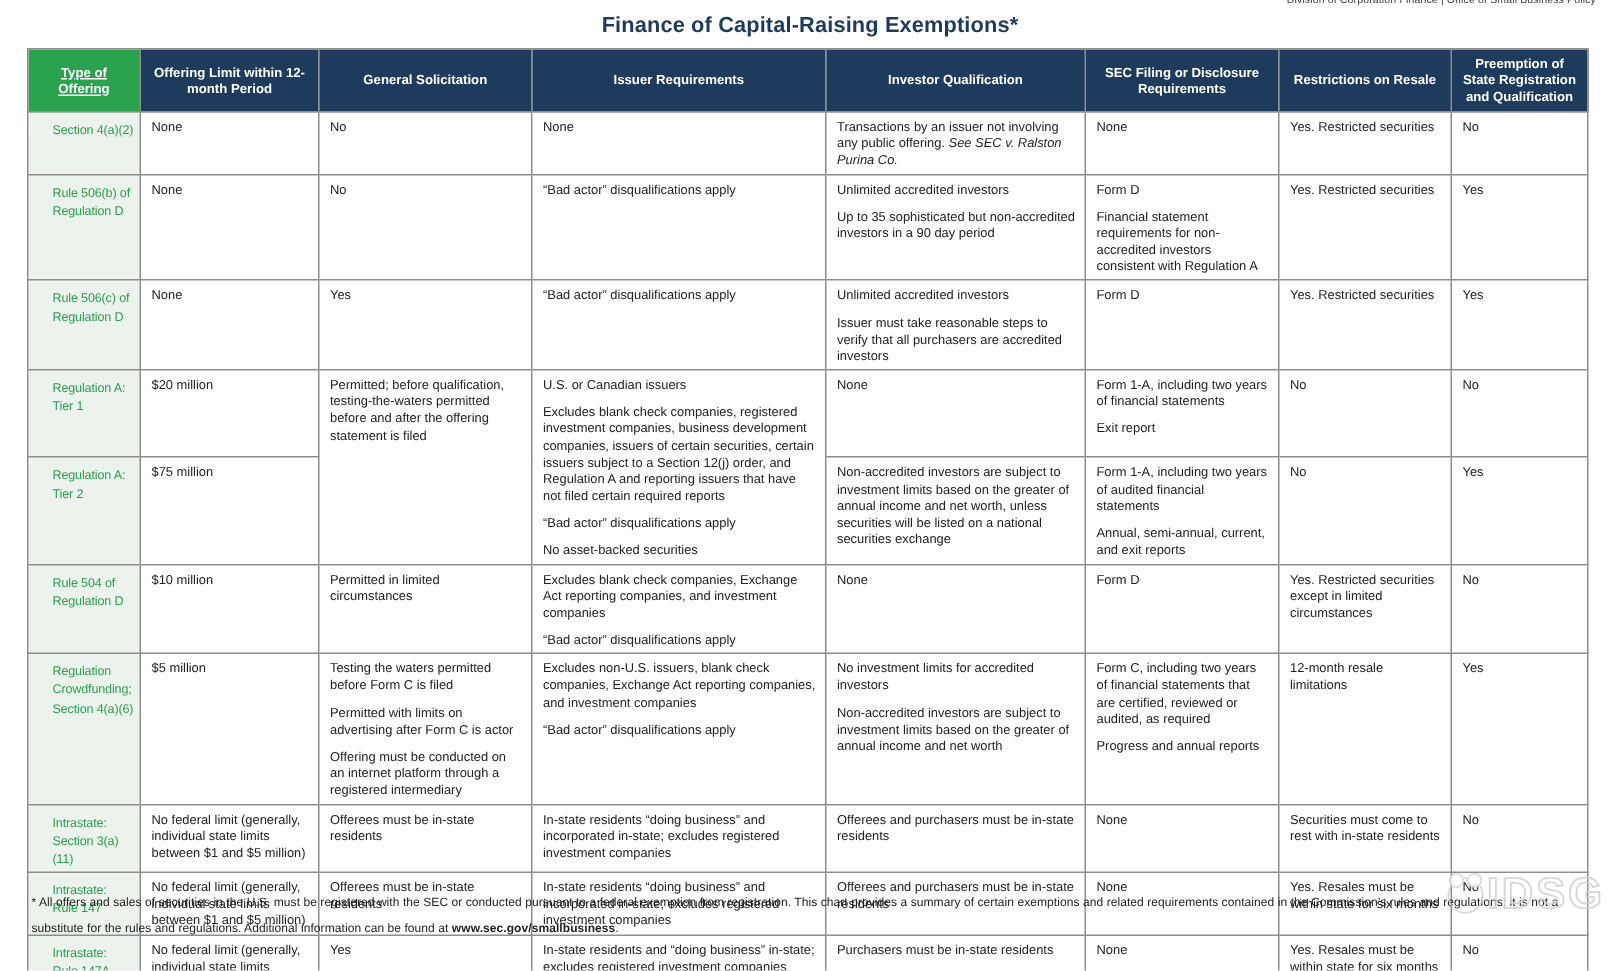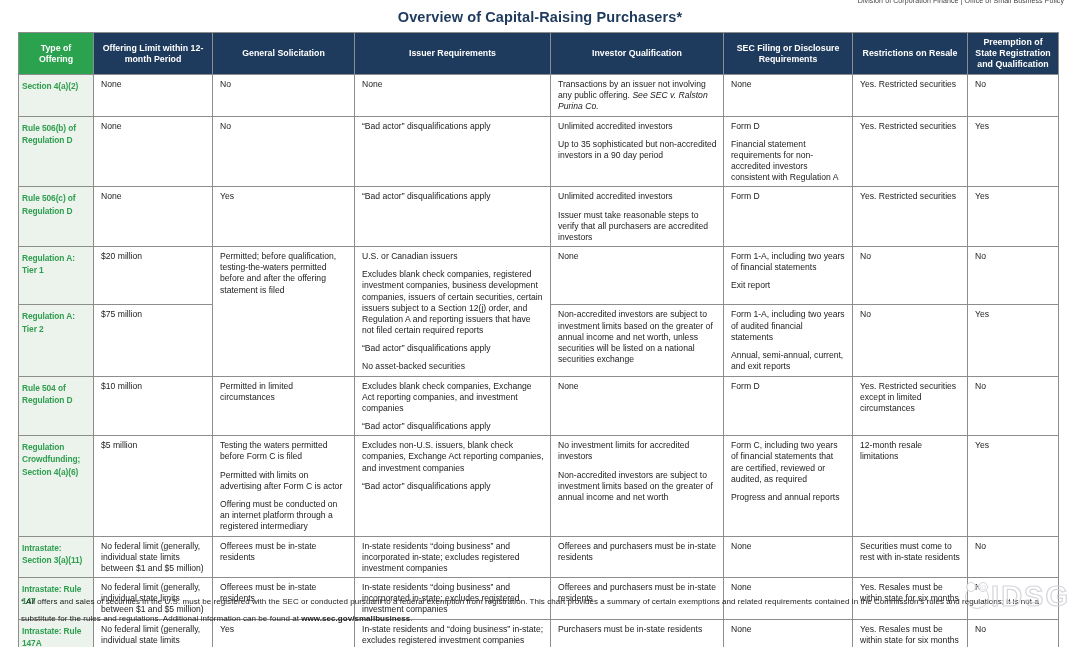--- a/index.html
+++ b/index.html
@@ -29,24 +29,24 @@
     border-collapse:collapse;margin-left:18px;width:1040px;table-layout:fixed;
     border:1.5px solid #5f5f5f;
   }
   col.c1{width:75px;}  col.c2{width:119px;} col.c3{width:142px;} col.c4{width:196px;}
   col.c5{width:173px;} col.c6{width:129px;} col.c7{width:115px;} col.c8{width:91px;}
   th,td{border:1px solid var(--grid);vertical-align:top;}
   thead th{
     background:var(--navy);color:#fff;font-size:8.8px;font-weight:bold;
     vertical-align:middle;text-align:center;padding:3px 4px;height:42px;line-height:1.25;
   }
-  thead th.first{background:var(--green);}
+  thead th.first{background:var(--green);text-decoration:underline;}
   td.label{
-    background:var(--label-bg);color:var(--label-green);font-weight:bold;
-    font-size:8.4px;padding:5px 3px 3px 3px;line-height:1.45;letter-spacing:-.1px;
+    background:var(--label-bg);color:var(--label-green);font-weight:normal;
+    font-size:8.4px;padding:5px 3px 3px 16px;line-height:1.45;letter-spacing:-.1px;
   }
   td.cell{font-size:8.6px;color:#222;padding:4px 6px 3px 7px;line-height:1.3;background:#fff;}
   .p{margin:0 0 7px;}
   .p:last-child{margin-bottom:0;}
   tbody tr:nth-child(1){height:40px;}
   tbody tr:nth-child(2){height:53px;}
   tbody tr:nth-child(3){height:42px;}
   tbody tr:nth-child(4){height:58px;}
   tbody tr:nth-child(5){height:60px;}
   tbody tr:nth-child(6){height:52px;margin-top:22px;}
@@ -82,21 +82,21 @@
   }
   @supports not (-webkit-text-stroke:1px #000){
     .wm-text{color:var(--watermark);}
   }
 </style>
 </head>
 <body>
 
 <div class="topright">Division of Corporation Finance | Office of Small Business Policy</div>
 
-<div class="title">Overview of Capital-Raising Purchasers*</div>
+<div class="title">Finance of Capital-Raising Exemptions*</div>
 
 <table>
   <colgroup>
     <col class="c1">
       <col class="c2">
       <col class="c3">
       <col class="c4">
     <col class="c5">
       <col class="c6">
       <col class="c7">

